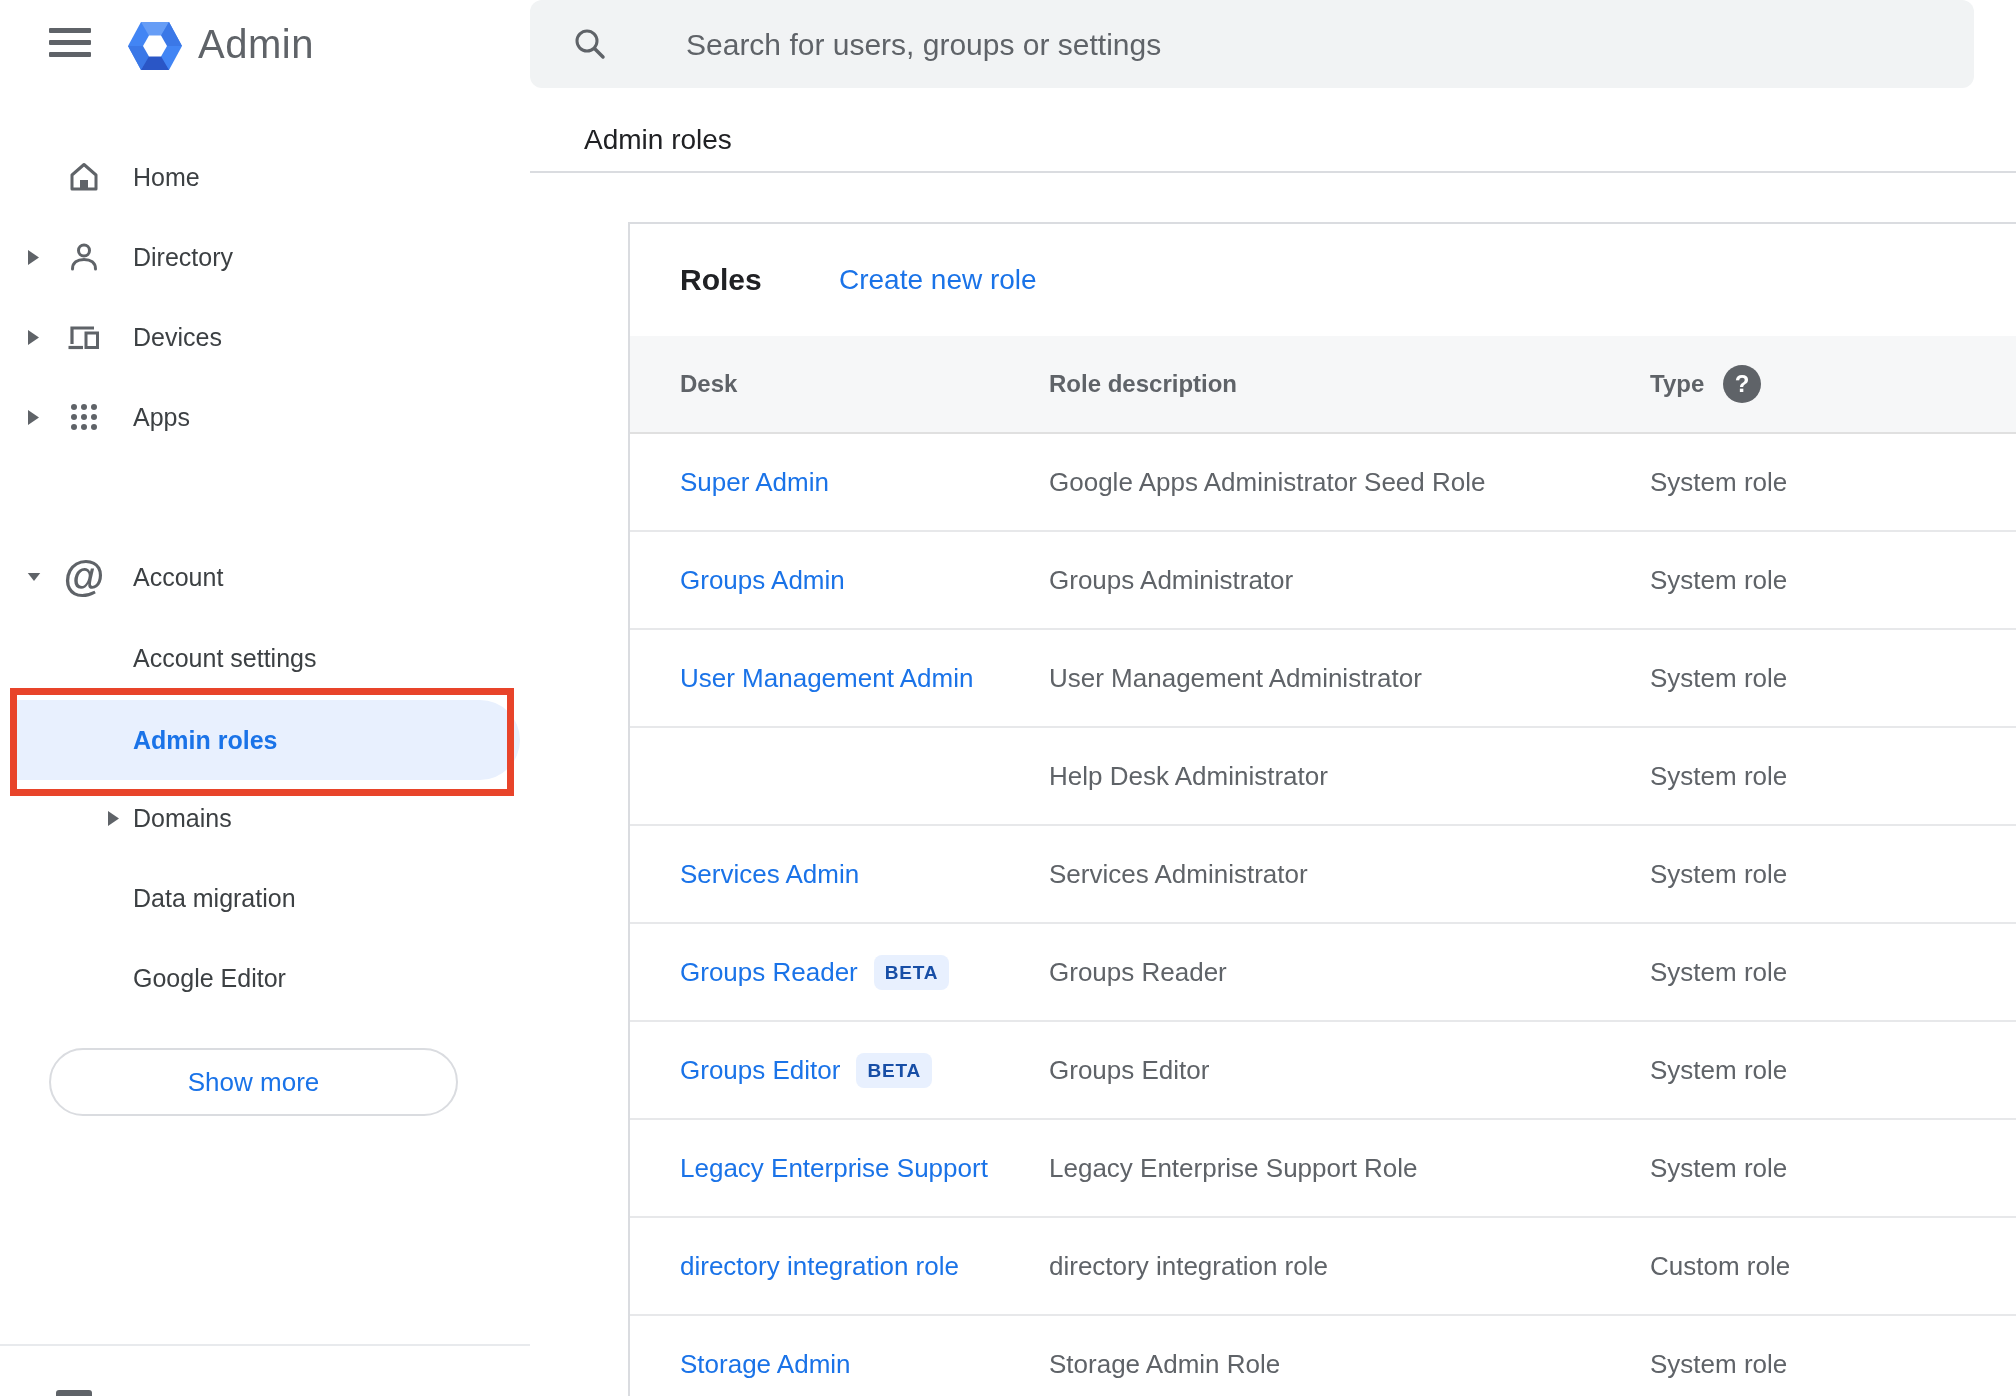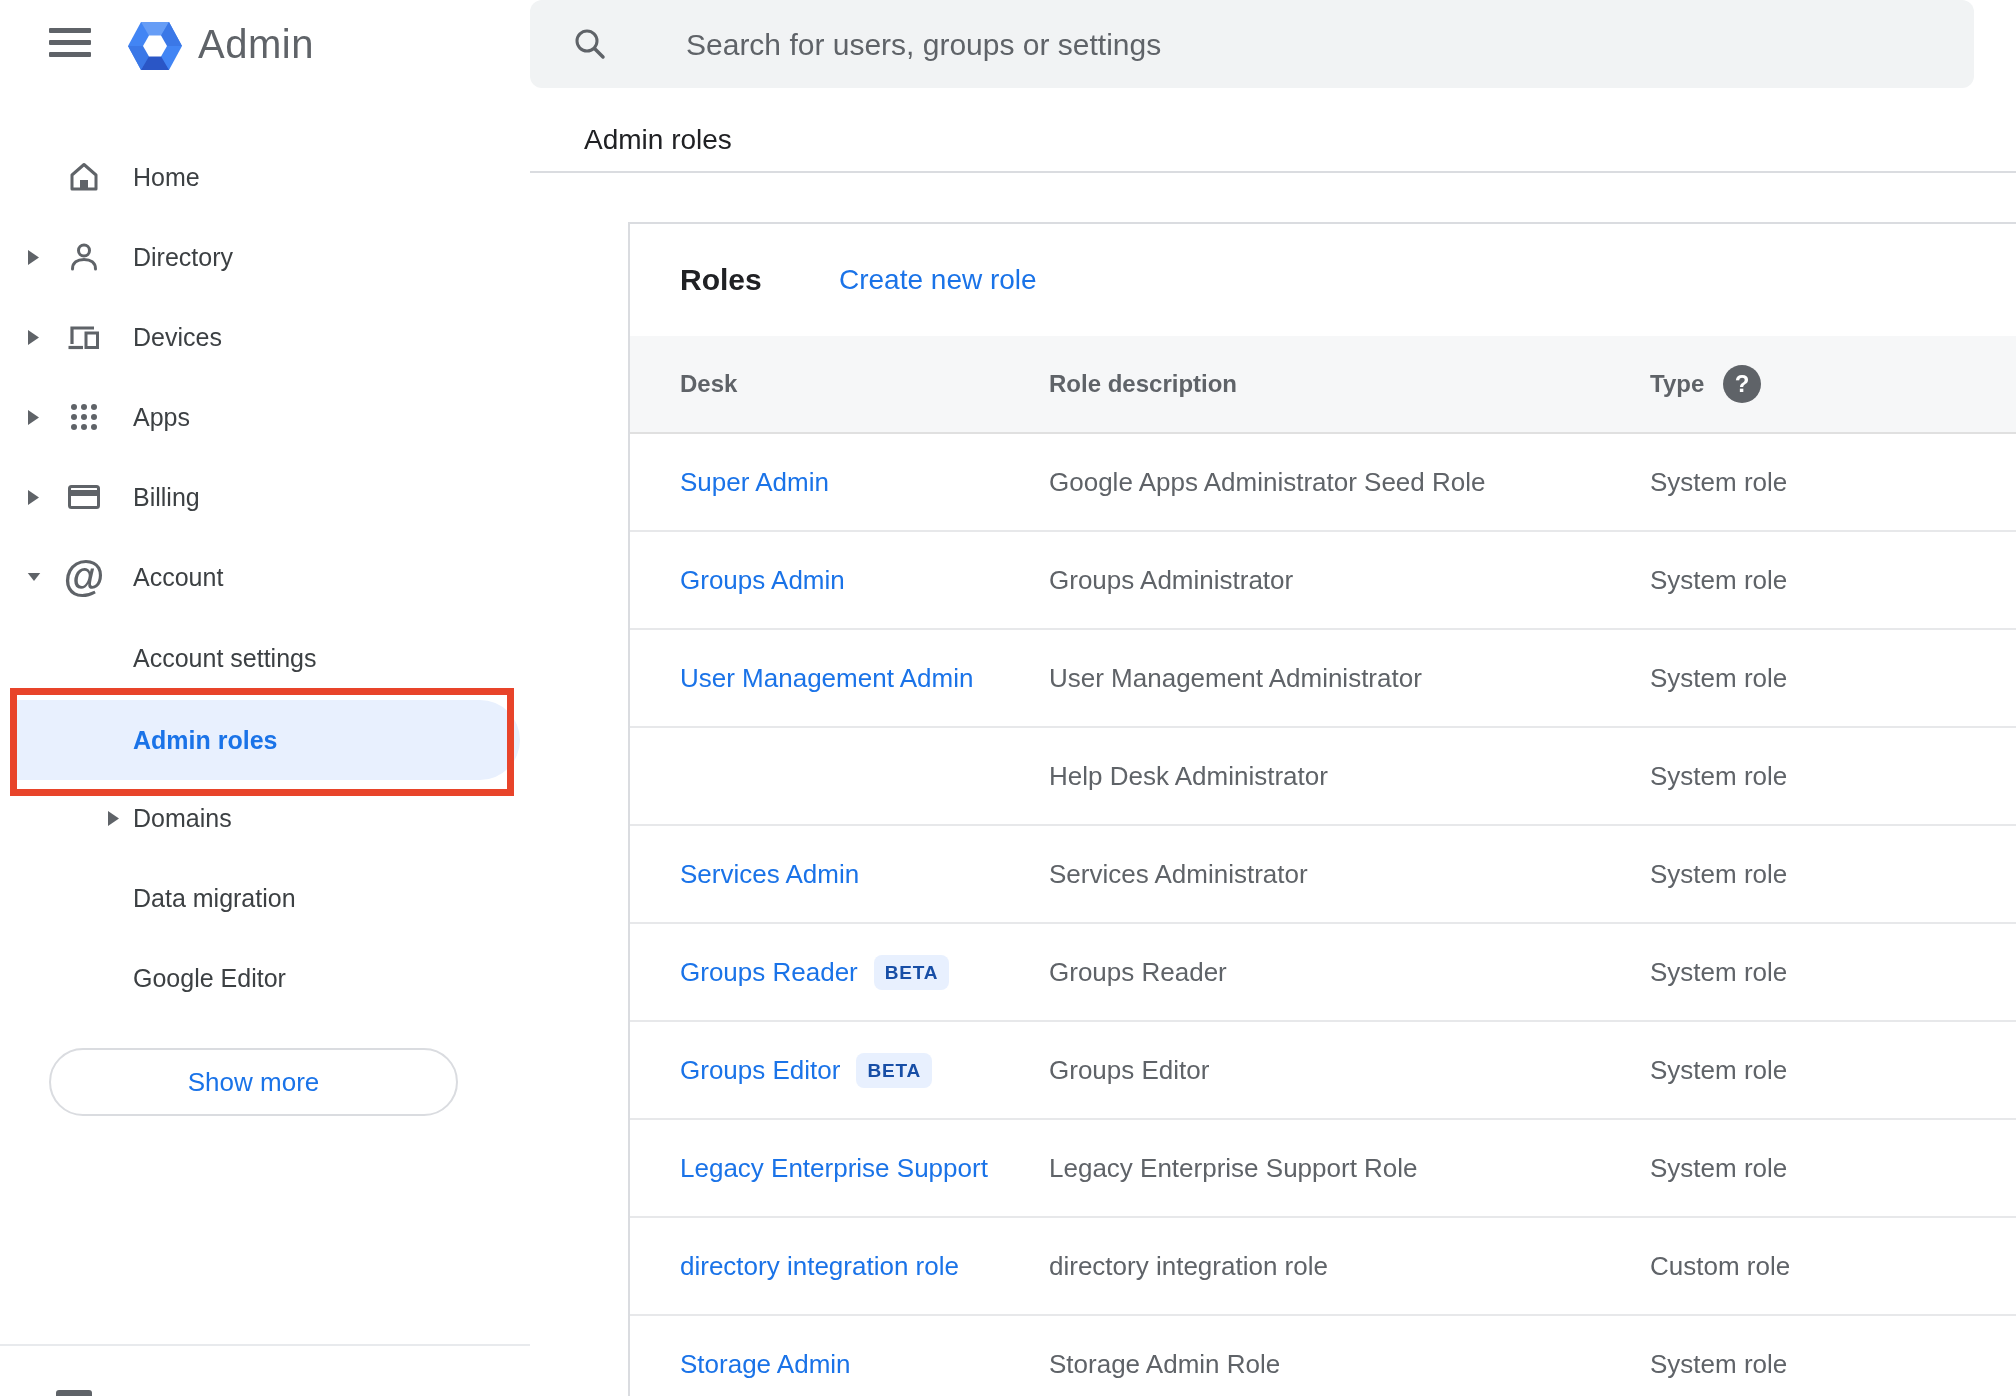--- a/index.html
+++ b/index.html
@@ -146,34 +146,20 @@
             <circle cx="28" cy="18" r="3"></circle>
           <circle cx="8" cy="28" r="3"></circle>
             <circle cx="18" cy="28" r="3"></circle>
             <circle cx="28" cy="28" r="3"></circle>
         </g>
       </svg>
     </span>
     <span class="nav-label">Apps</span>
   </div>
 
-  <div class="nav-row" style="top:457px">
-    <span class="nav-caret">
-      <svg width="13" height="17" viewBox="0 0 13 17">
-          <polygon points="1,1 1,16 12,8.5" fill="#5f6368"></polygon>
-        </svg>
-    </span>
-    <span class="nav-icon">
-      <svg width="36" height="36" viewBox="0 0 36 36">
-          <rect x="3.5" y="7.5" width="29" height="21" rx="2" fill="none" stroke="#5f6368" stroke-width="3"></rect>
-          <rect x="3.5" y="11" width="29" height="6" fill="#5f6368"></rect>
-        </svg>
-    </span>
-    <span class="nav-label">Billing</span>
-  </div>
 
   <div class="nav-row" style="top:537px">
     <span class="nav-caret">
       <svg width="18" height="12" viewBox="0 0 18 12">
           <polygon points="1,1 17,1 9,11" fill="#5f6368"></polygon>
         </svg>
     </span>
     <span class="nav-icon">
         <span class="at-glyph">@</span>
       </span>

